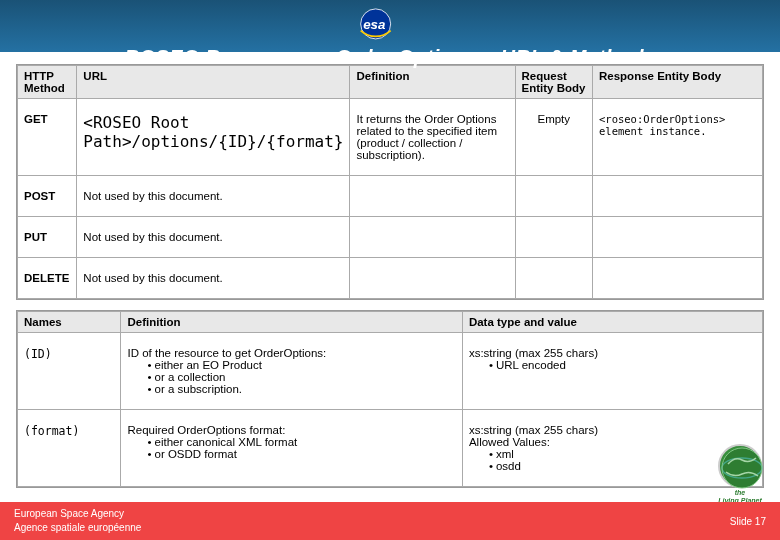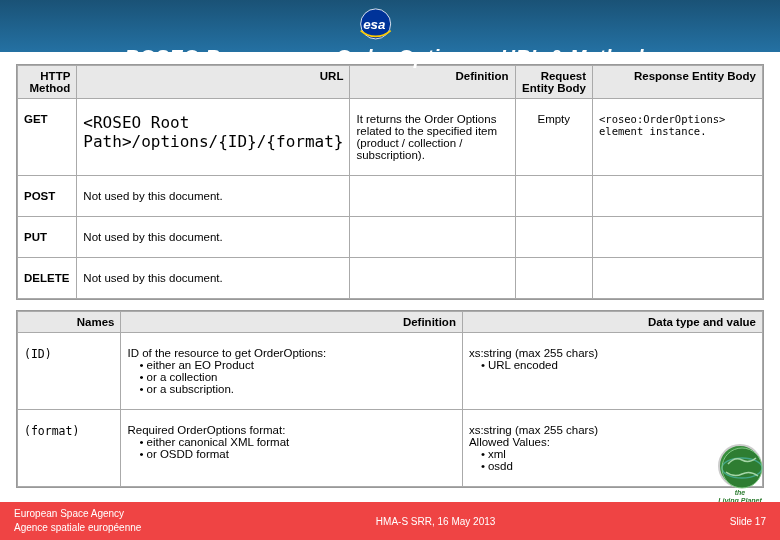--- a/index.html
+++ b/index.html
@@ -49,21 +49,21 @@
     table {
       width: 100%;
       border-collapse: collapse;
       font-size: 11.5px;
     }
     th {
       background: #e8e8e8;
       border: 1px solid #aaa;
       padding: 4px 6px;
       font-weight: bold;
-      text-align: right;
+      text-align: left;
       vertical-align: top;
     }
     td {
       border: 1px solid #aaa;
       padding: 14px 6px;
       vertical-align: top;
     }
     td.method {
       font-weight: bold;
       white-space: nowrap;
@@ -82,21 +82,21 @@
     td.resp-cell {
       width: 190px;
     }
 
     .bullet-item::before {
       content: "•";
       margin-right: 3px;
     }
     .bullet-item {
       display: block;
-      margin-left: 12px;
+      margin-left: 20px;
     }
 
     
     .footer {
       position: absolute;
       bottom: 0;
       left: 0;
       right: 0;
       height: 38px;
       background: #ef4444;
@@ -268,15 +268,14 @@
     <span>the</span><br>
     <span>Living Planet</span>
   </div>
 </div>
 
 <div class="footer">
   <div class="footer-left">
     <div>European Space Agency</div>
     <div>Agence spatiale européenne</div>
   </div>
-  <div class="footer-center">HMA-S SRR, 16 May 2013</div>
   <div class="footer-right">Slide 17</div>
 </div>
 
 </body></html>

